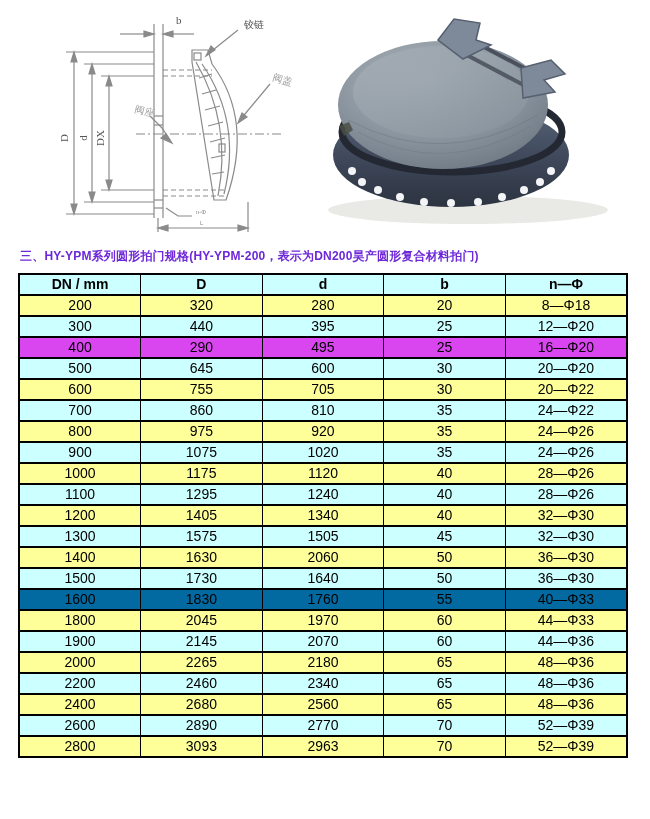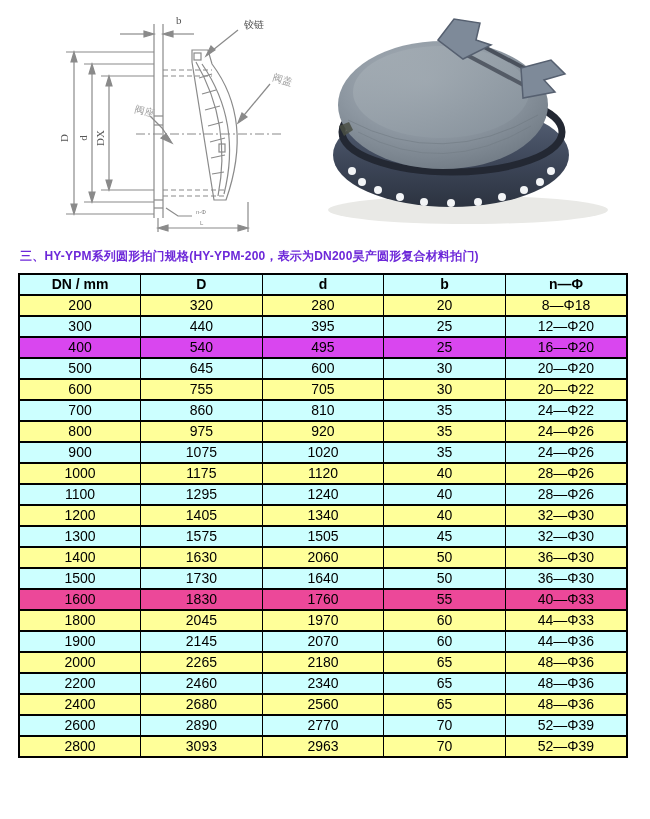--- a/index.html
+++ b/index.html
@@ -194,21 +194,21 @@
       </tr>
       <tr style="background: rgb(204, 255, 255);">
         <td style="color: rgb(0, 0, 0);">300</td>
         <td style="color: rgb(0, 0, 0);">440</td>
         <td style="color: rgb(0, 0, 0);">395</td>
         <td style="color: rgb(0, 0, 0);">25</td>
         <td style="color: rgb(0, 0, 0);">12—Φ20</td>
       </tr>
       <tr style="background: #d946ef;">
         <td style="color: rgb(0, 0, 0);">400</td>
-        <td style="color: rgb(0, 0, 0);">540</td>
+        <td style="color: rgb(0, 0, 0);">290</td>
         <td style="color: rgb(0, 0, 0);">495</td>
         <td style="color: rgb(0, 0, 0);">25</td>
         <td style="color: rgb(0, 0, 0);">16—Φ20</td>
       </tr>
       <tr style="background: rgb(204, 255, 255);">
         <td style="color: rgb(0, 0, 0);">500</td>
         <td style="color: rgb(0, 0, 0);">645</td>
         <td style="color: rgb(0, 0, 0);">600</td>
         <td style="color: rgb(0, 0, 0);">30</td>
         <td style="color: rgb(0, 0, 0);">20—Φ20</td>
@@ -276,21 +276,21 @@
         <td style="color: rgb(0, 0, 0);">50</td>
         <td style="color: rgb(0, 0, 0);">36—Φ30</td>
       </tr>
       <tr style="background: rgb(204, 255, 255);">
         <td style="color: rgb(0, 0, 0);">1500</td>
         <td style="color: rgb(0, 0, 0);">1730</td>
         <td style="color: rgb(0, 0, 0);">1640</td>
         <td style="color: rgb(0, 0, 0);">50</td>
         <td style="color: rgb(0, 0, 0);">36—Φ30</td>
       </tr>
-      <tr style="background: #ec4899;">
+      <tr style="background: #0369a1;">
         <td style="color: rgb(0, 0, 0);">1600</td>
         <td style="color: rgb(0, 0, 0);">1830</td>
         <td style="color: rgb(0, 0, 0);">1760</td>
         <td style="color: rgb(0, 0, 0);">55</td>
         <td style="color: rgb(0, 0, 0);">40—Φ33</td>
       </tr>
       <tr style="background: rgb(255, 255, 153);">
         <td style="color: rgb(0, 0, 0);">1800</td>
         <td style="color: rgb(0, 0, 0);">2045</td>
         <td style="color: rgb(0, 0, 0);">1970</td>

